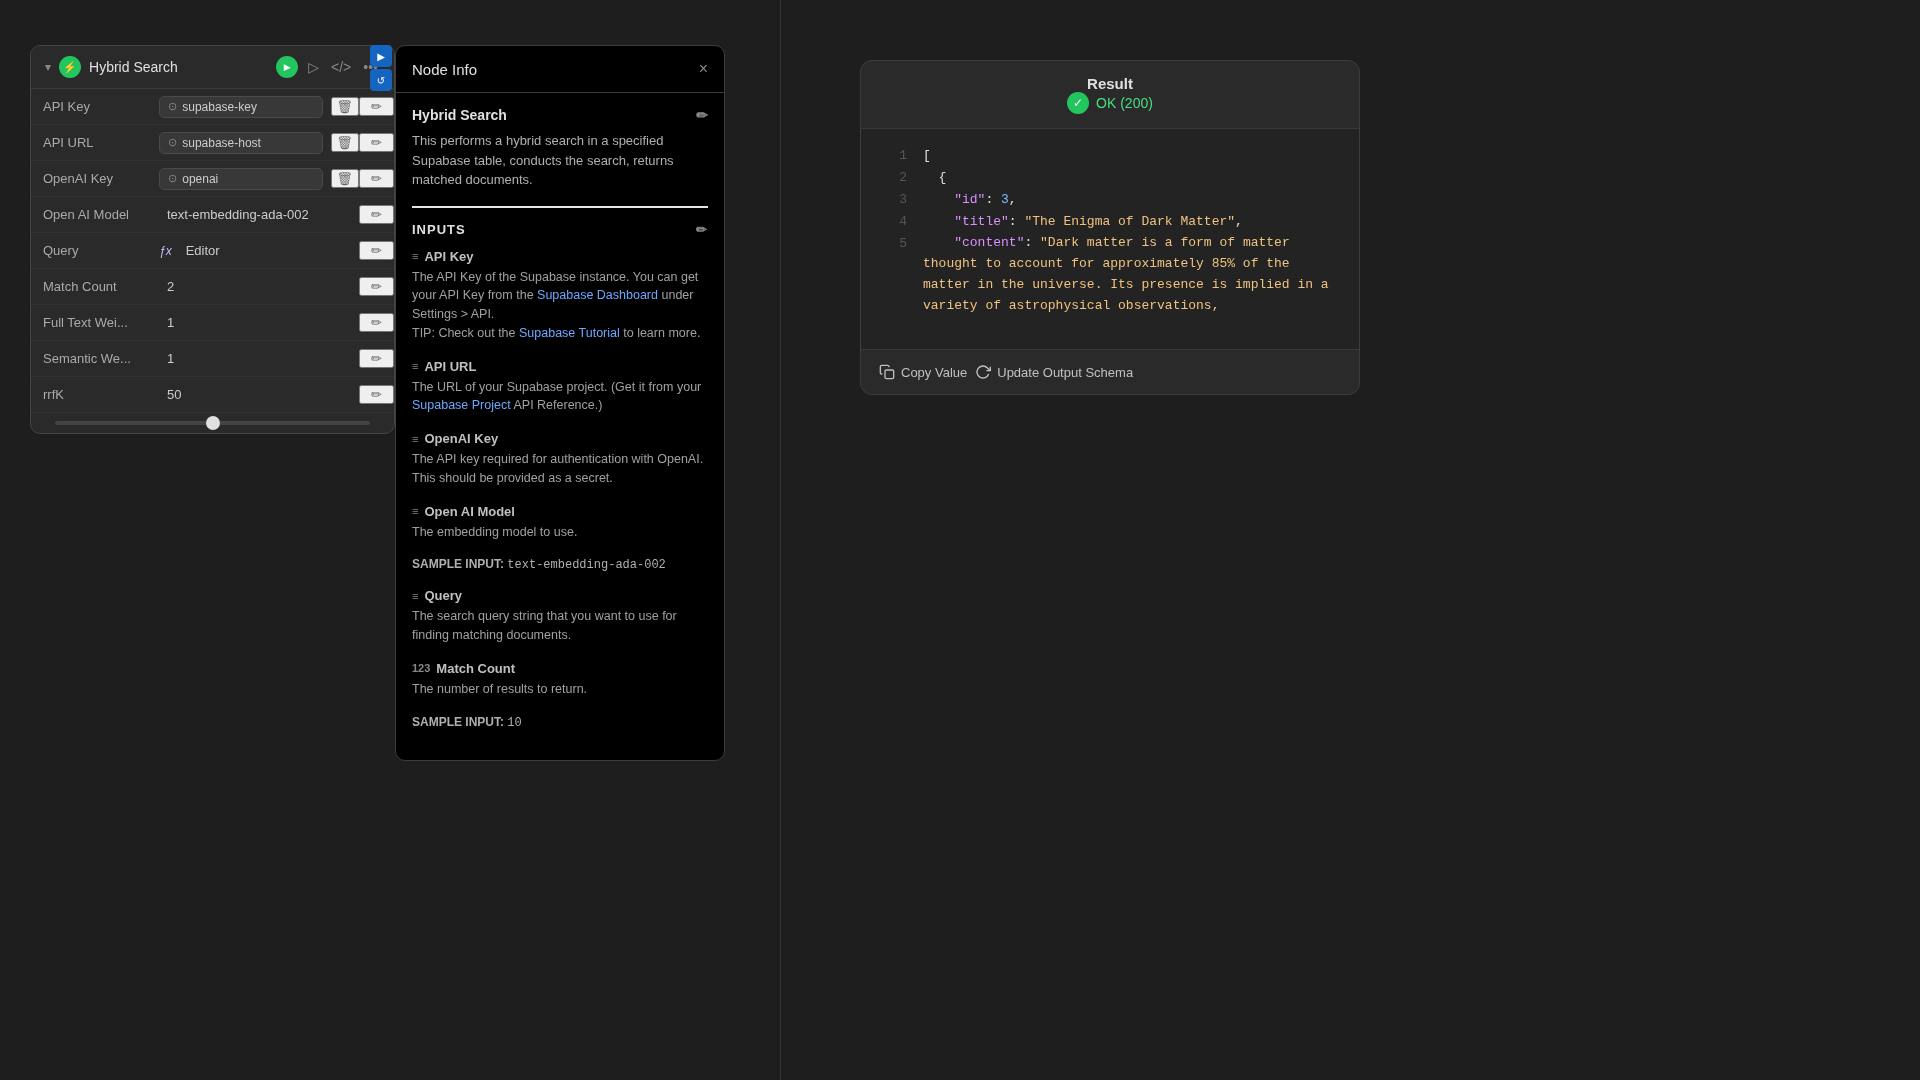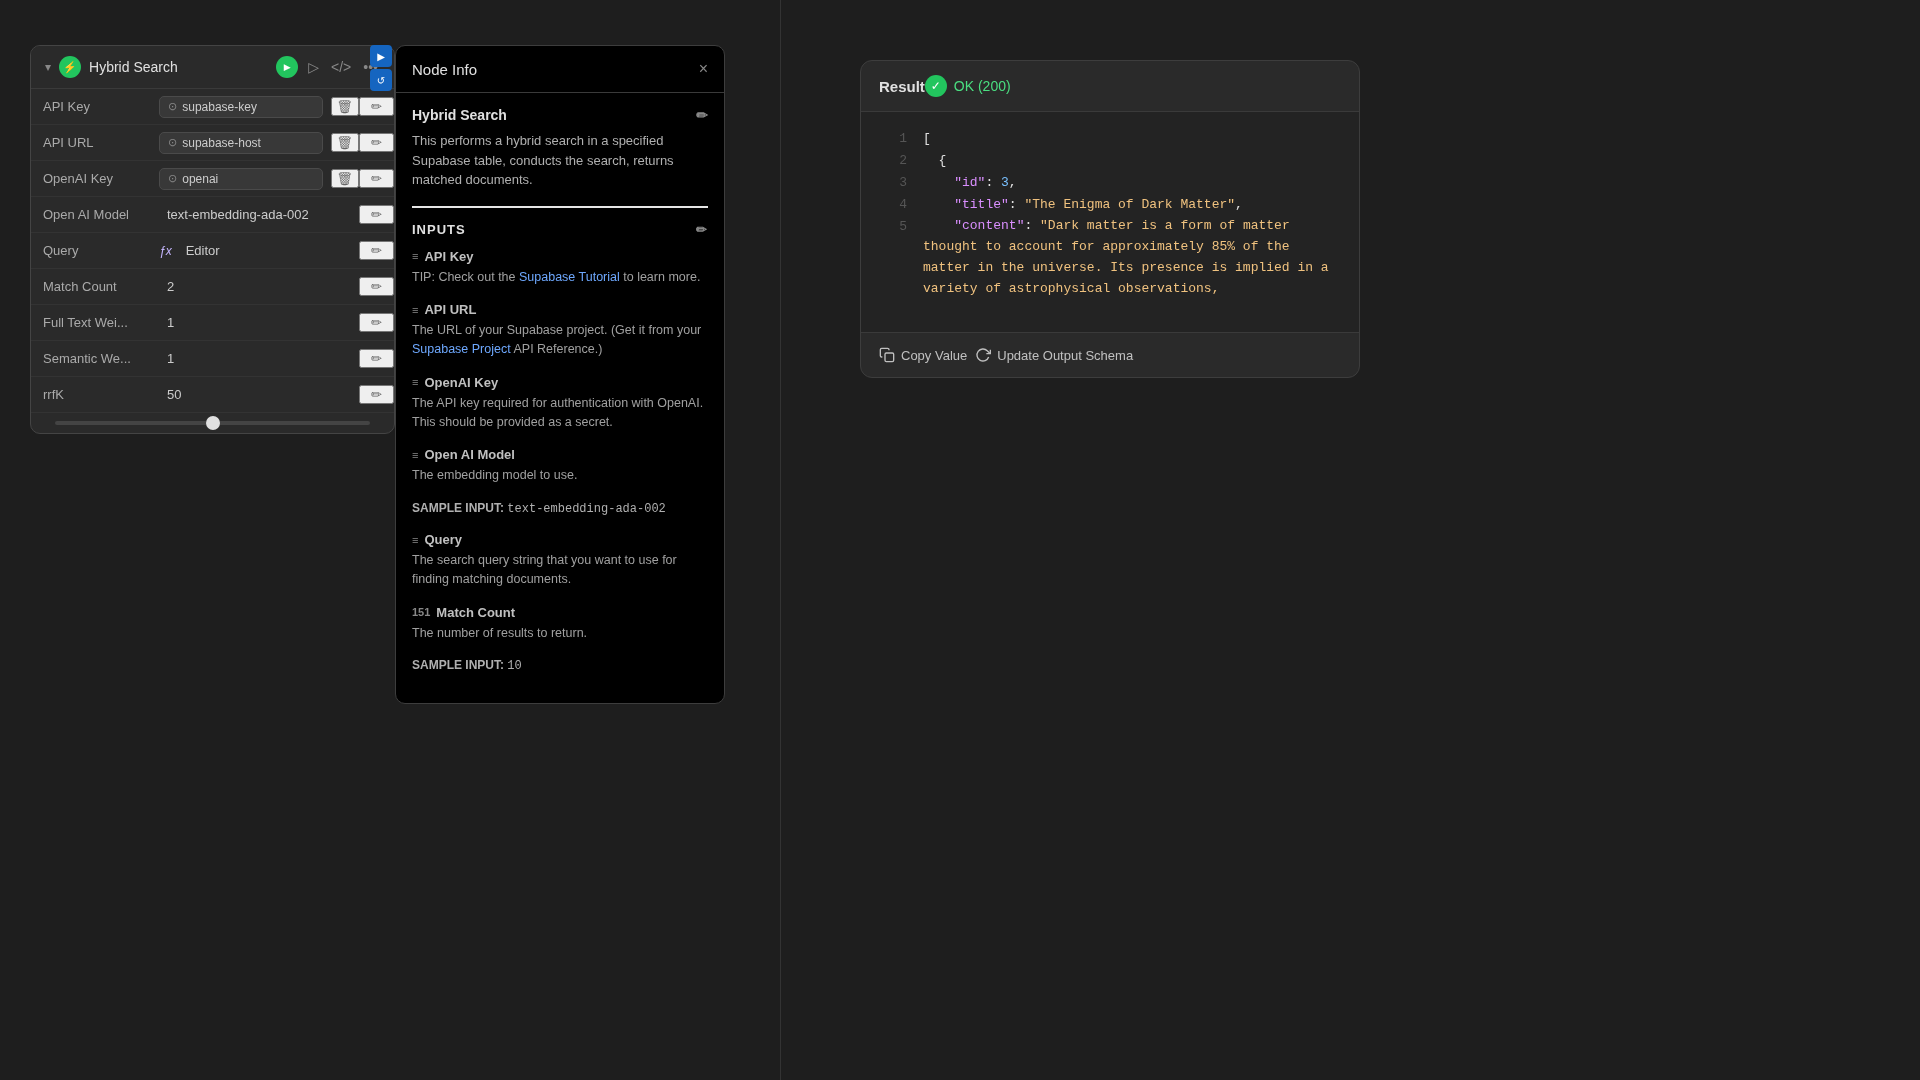--- a/index.html
+++ b/index.html
@@ -353,23 +353,24 @@
       width: 500px;
       background: #2a2a2a;
       border: 1px solid #3d3d3d;
       border-radius: 12px;
       overflow: hidden;
     }
 
     .result-header {
       display: flex;
       align-items: center;
-      justify-content: flex-start;
+      justify-content: flex-end;
       padding: 14px 18px;
       border-bottom: 1px solid #3a3a3a;
+      flex-direction: column;
     }
 
     .result-title {
       color: #e0e0e0;
       font-size: 15px;
       font-weight: 600;
     }
 
     .result-status {
       display: flex;
@@ -612,20 +613,23 @@
           <span>INPUTS</span>
           <span style="color:#888; font-size:13px; cursor:pointer;">✏</span>
         </div>
 
         <div class="input-item">
           <div class="input-item-title">
             <span class="input-type-icon">≡</span>
             <span>API Key</span>
           </div>
           <p class="input-item-desc">
+            The API Key of the Supabase instance. You can get your API Key from the <a href="#" class="info-link">Supabase Dashboard</a> under Settings &gt; API.
+          </p>
+          <p class="input-item-desc">
             TIP: Check out the <a href="#" class="info-link">Supabase Tutorial</a> to learn more.
           </p>
         </div>
 
         <div class="input-item">
           <div class="input-item-title">
             <span class="input-type-icon">≡</span>
             <span>API URL</span>
           </div>
           <p class="input-item-desc">
@@ -659,21 +663,21 @@
             <span class="input-type-icon">≡</span>
             <span>Query</span>
           </div>
           <p class="input-item-desc">
             The search query string that you want to use for finding matching documents.
           </p>
         </div>
 
         <div class="input-item">
           <div class="input-item-title">
-            <span class="input-type-icon">151</span>
+            <span class="input-type-icon">123</span>
             <span>Match Count</span>
           </div>
           <p class="input-item-desc">The number of results to return.</p>
           <p class="sample-input">
             <strong>SAMPLE INPUT:</strong> <span class="sample-code">10</span>
           </p>
         </div>
       </div>
     </div>
   </div>

